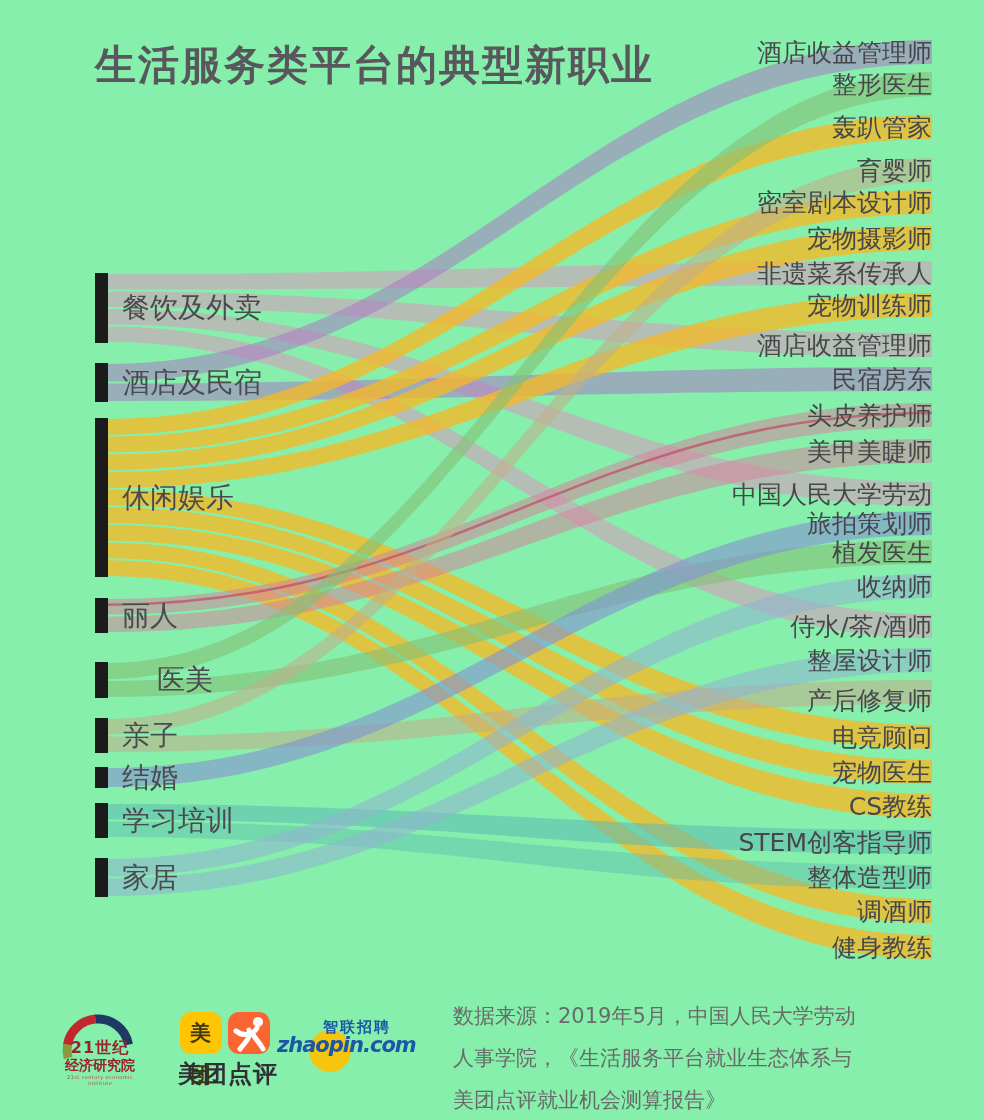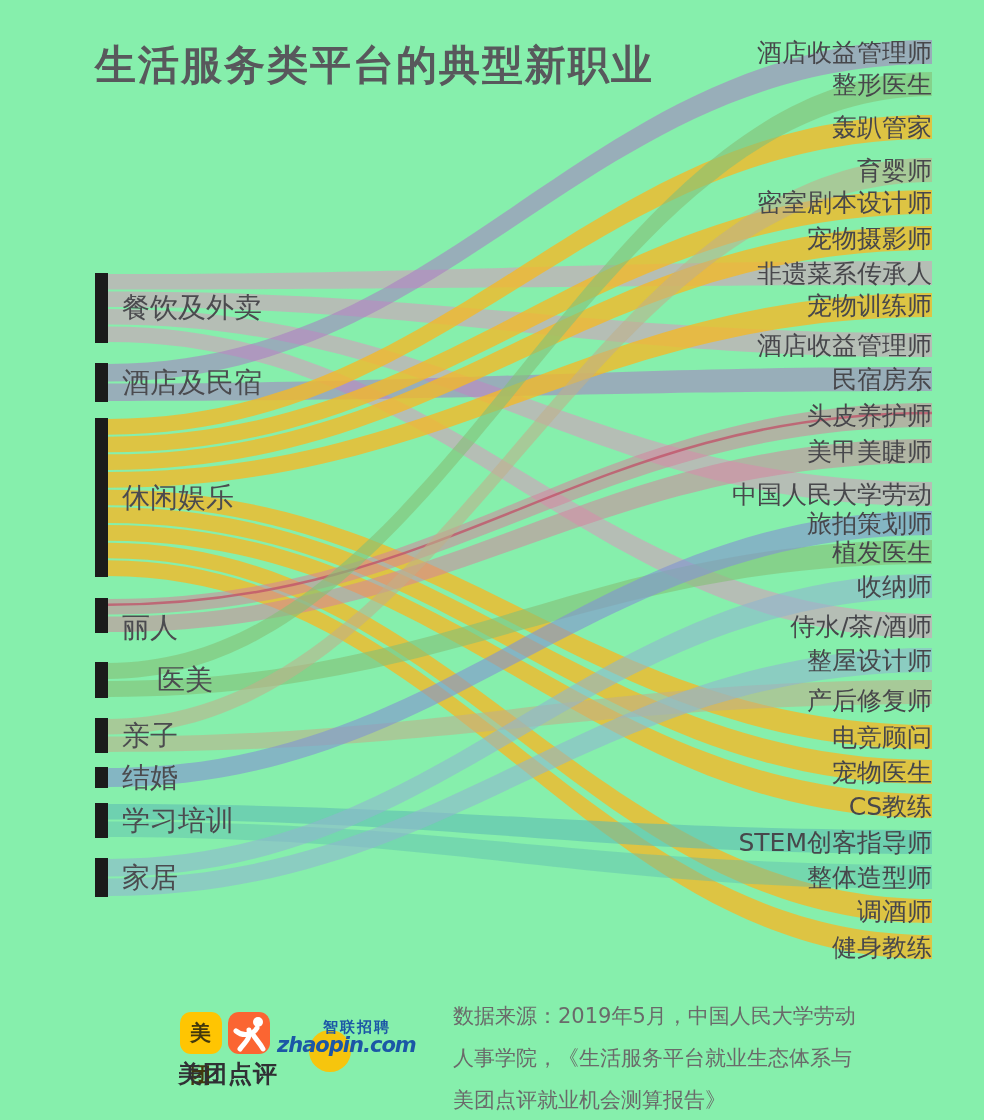--- a/index.html
+++ b/index.html
@@ -84,21 +84,21 @@
       <rect x="95" y="803" width="13" height="35" fill="#1b1b1b"></rect>
       <path d="M 108 859 C 454.08 859 585.92 574 932 574 L 932 598 C 585.92 598 454.08 876.5 108 876.5 Z" fill="#8fb5cf" fill-opacity="0.6"></path>
       <path d="M 108 878.5 C 454.08 878.5 585.92 648 932 648 L 932 672 C 585.92 672 454.08 896 108 896 Z" fill="#8fb5cf" fill-opacity="0.6"></path>
       <rect x="95" y="858" width="13" height="39" fill="#1b1b1b"></rect>
     </svg>
 
   <div class="labels" id="left-labels">
       <div class="llabel" style="top: 308px;">餐饮及外卖</div>
       <div class="llabel" style="top: 382.5px;">酒店及民宿</div>
       <div class="llabel" style="top: 497.5px;">休闲娱乐</div>
-      <div class="llabel" style="top: 615.5px; margin-top: 12px;">丽人</div>
+      <div class="llabel" style="top: 615.5px;">丽人</div>
       <div class="llabel" style="top: 680px; margin-left: 35px;">医美</div>
       <div class="llabel" style="top: 735.5px;">亲子</div>
       <div class="llabel" style="top: 777.5px;">结婚</div>
       <div class="llabel" style="top: 820.5px;">学习培训</div>
       <div class="llabel" style="top: 877.5px;">家居</div>
     </div>
   <div class="labels" id="right-labels">
       <div class="rlabel" style="top: 52px;">酒店收益管理师</div>
       <div class="rlabel" style="top: 84px;">整形医生</div>
       <div class="rlabel" style="top: 127px;">轰趴管家</div>
@@ -122,20 +122,30 @@
       <div class="rlabel" style="top: 772px;">宠物医生</div>
       <div class="rlabel" style="top: 806px;">CS教练</div>
       <div class="rlabel" style="top: 842px;">STEM创客指导师</div>
       <div class="rlabel" style="top: 877px;">整体造型师</div>
       <div class="rlabel" style="top: 911px;">调酒师</div>
       <div class="rlabel" style="top: 947px;">健身教练</div>
     </div>
 
   <div class="footer">
 
+    <div class="logo-research">
+      <svg width="84" height="84" viewBox="0 0 84 84">
+        <path d="M 10.1 50.0 A 31 31 0 0 1 9.5 36.6" fill="none" stroke="#8a9a40" stroke-width="9"></path>
+        <path d="M 9.5 36.6 A 31 31 0 0 1 37.3 11.1" fill="none" stroke="#c1272d" stroke-width="9"></path>
+        <path d="M 37.3 11.1 A 31 31 0 0 1 70.5 36.6" fill="none" stroke="#1f3864" stroke-width="9"></path>
+      </svg>
+      <div class="t1">21世纪</div>
+      <div class="t2">经济研究院</div>
+      <div class="t3">21st century economic institute</div>
+    </div>
 
     <div class="logo-meituan">
       <div class="sq sq-yellow">
         <span>美团</span>
       </div>
       <div class="sq sq-orange">
         <svg width="42" height="42" viewBox="0 0 42 42">
           <circle cx="30" cy="10" r="5" fill="#ffffff"></circle>
           <path d="M8 19 C 15 25, 25 23, 29 16" fill="none" stroke="#ffffff" stroke-width="5" stroke-linecap="round"></path>
           <path d="M21 18 C 23 27, 16 31, 12 37" fill="none" stroke="#ffffff" stroke-width="5" stroke-linecap="round"></path>

